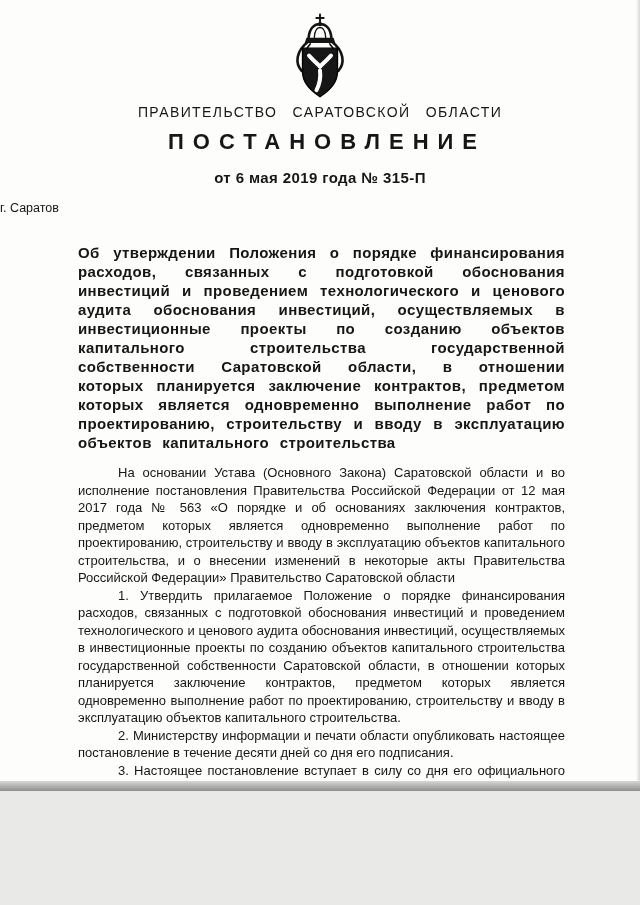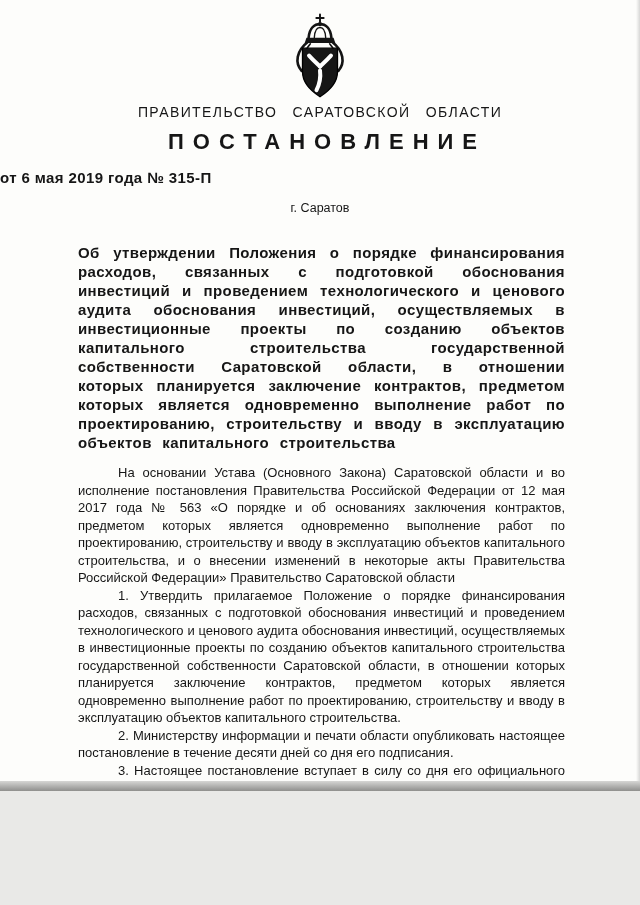--- a/index.html
+++ b/index.html
@@ -17,25 +17,25 @@
     position: absolute; top: 104px; left: 0; width: 100%;
     text-align: center; font-size: 14px; letter-spacing: 1.4px; word-spacing: 10px;
   }
   .doctype {
     position: absolute; top: 129px; left: 0; width: 100%;
     text-align: center; font-size: 22px; font-weight: 700;
     letter-spacing: 9px; padding-left: 14px; box-sizing: border-box;
   }
   .dateline {
     position: absolute; top: 169px; left: 0; width: 100%;
-    font-size: 15px; font-weight: 700; letter-spacing: .4px;
+    text-align: center; font-size: 15px; font-weight: 700; letter-spacing: .4px;
   }
   .city {
     position: absolute; top: 201px; left: 0; width: 100%;
-    text-align: center; font-size: 12.5px;
+    font-size: 12.5px;
   }
   .textcol { position: absolute; left: 78px; top: 243px; width: 487px; }
   .subject {
     margin: 0 0 12px 0;
     font-weight: 700; font-size: 15px; line-height: 19px;
     text-align: justify; letter-spacing: .4px; word-spacing: 6px;
   }
   .bodytext p {
     margin: 0; font-size: 13px; line-height: 17.5px; text-align: justify;
   }

